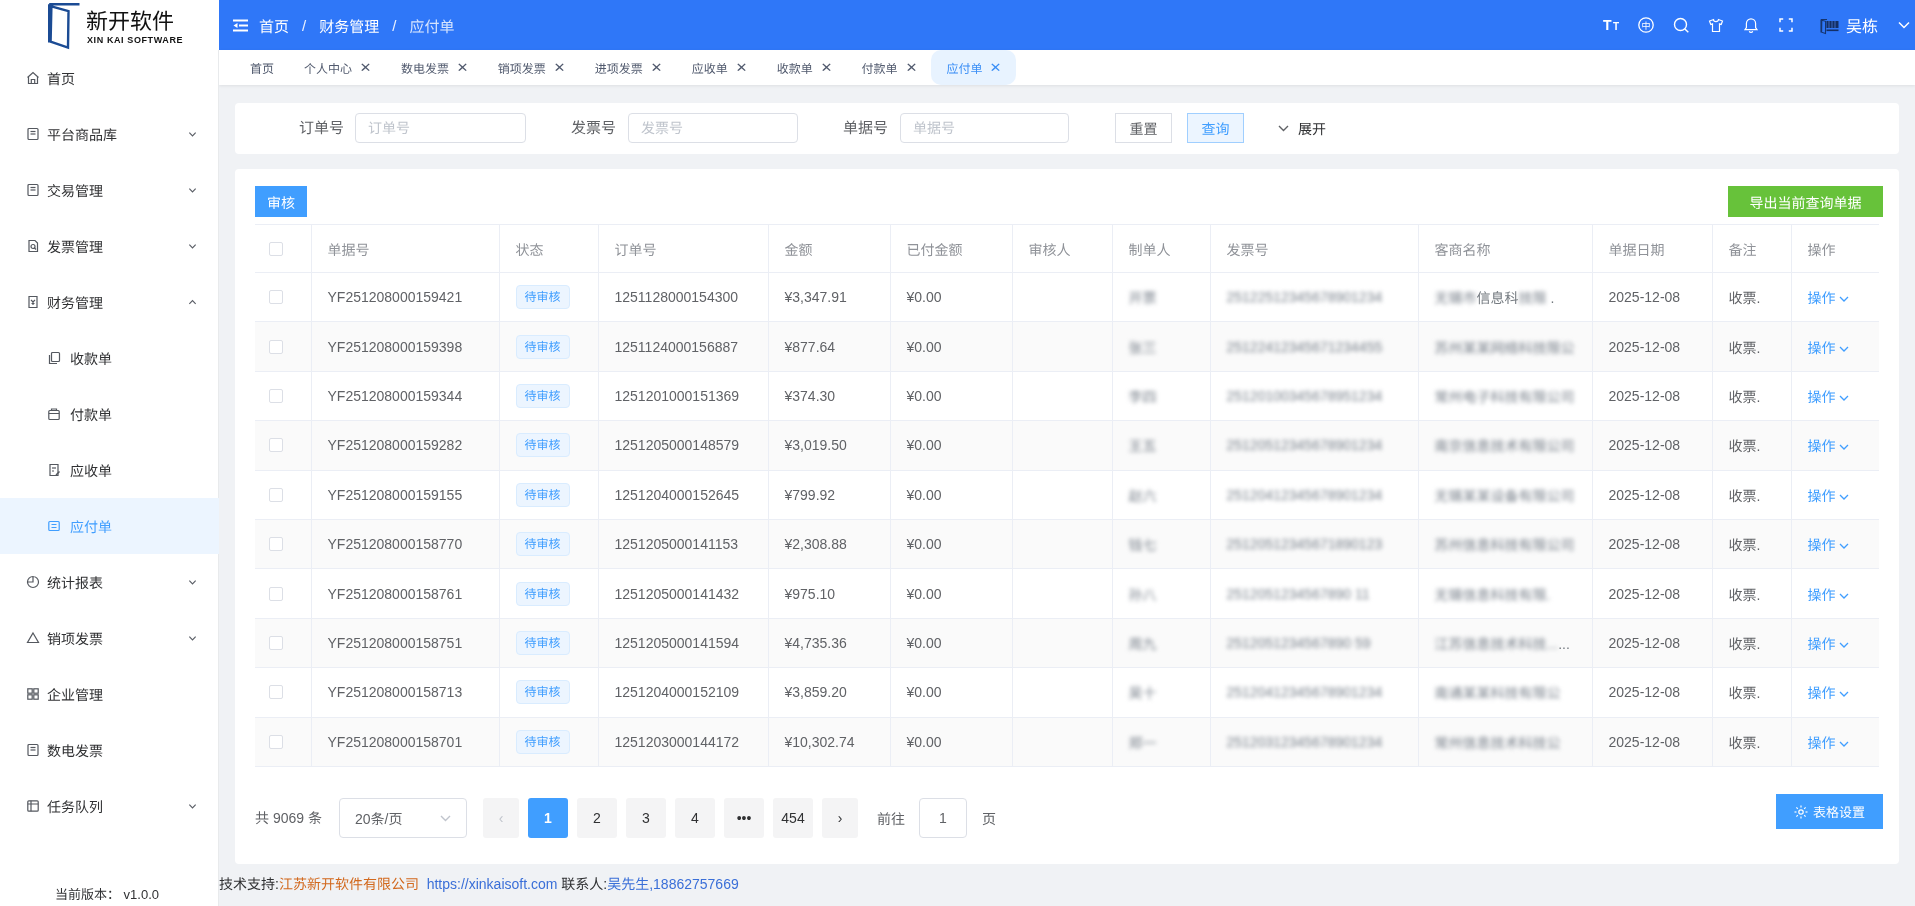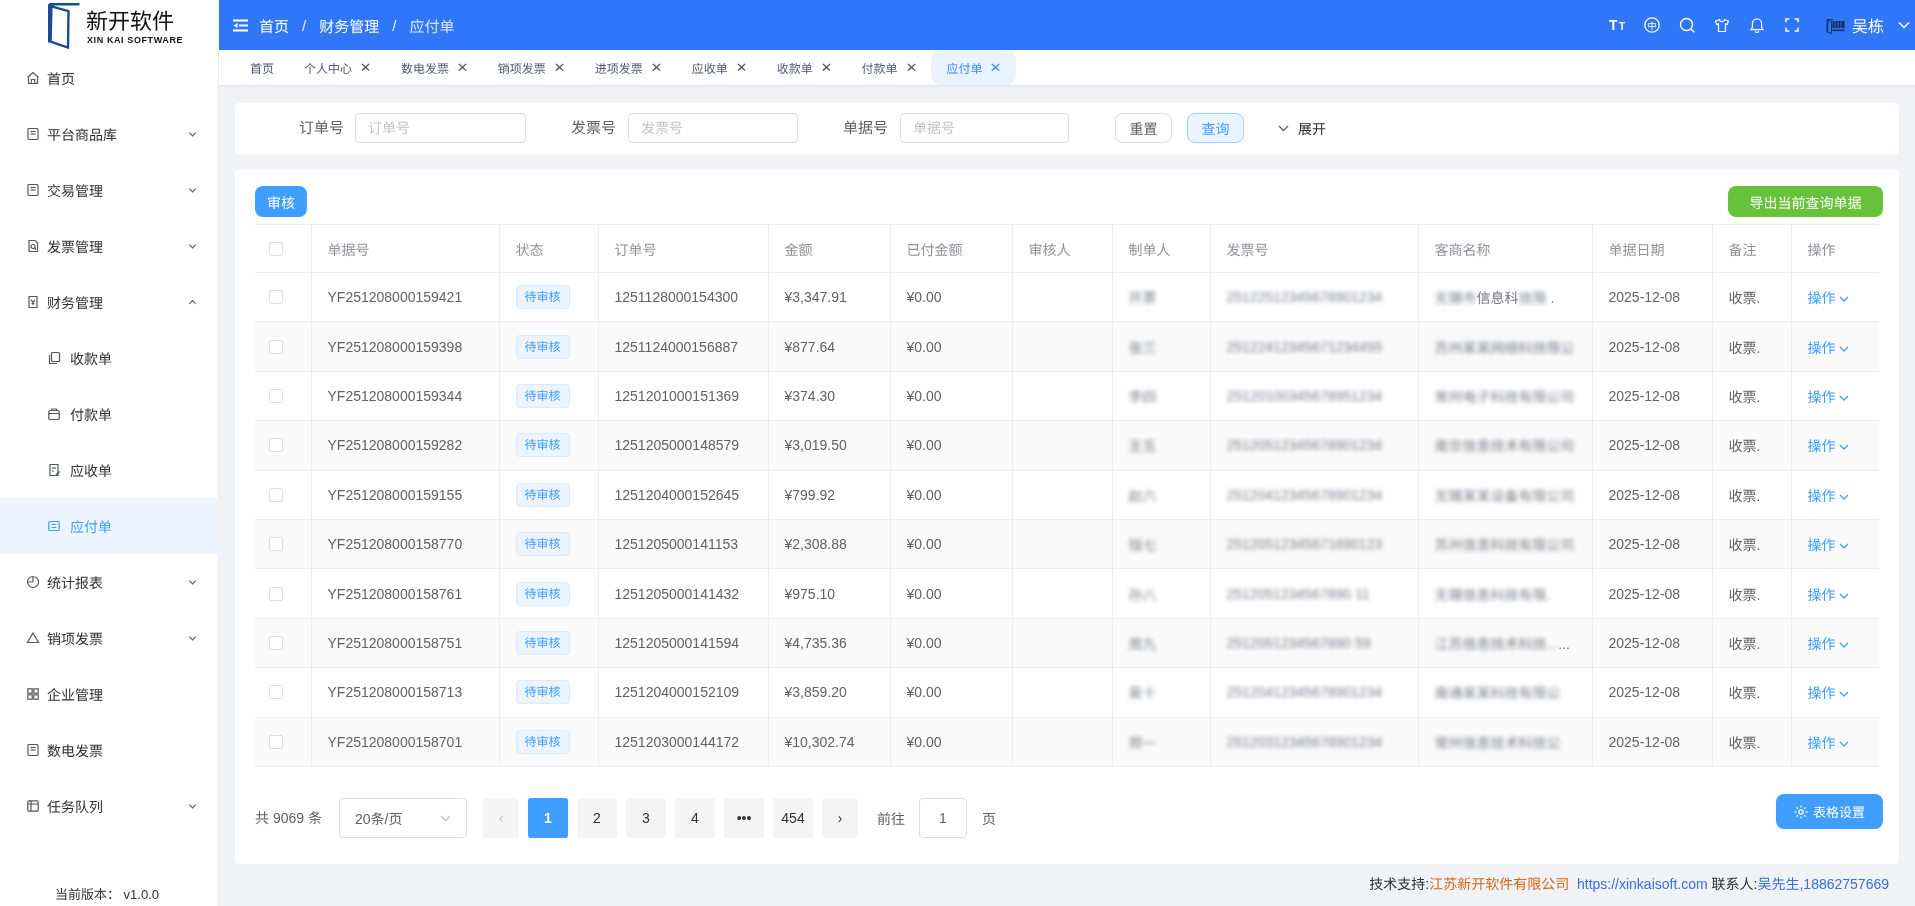--- a/index.html
+++ b/index.html
@@ -23,33 +23,33 @@
 .mi.active .tx{color:#409eff}
 .ver{position:absolute;left:55px;top:884px;font-size:13px;color:#303133;white-space:nowrap}
 
 .hd{position:absolute;left:219px;top:0;width:1696px;height:50px;background:#2f77f8;color:#fff}
 .bc{position:absolute;left:14px;top:0;height:50px;display:flex;align-items:center;color:#fff;font-size:15px}
 .bc .sep{margin:0 13px;color:rgba(255,255,255,.9)}
 .bc .cur{color:rgba(255,255,255,.8)}
 .hicons{position:absolute;right:5px;top:0;height:50px;display:flex;align-items:center}
 .hi{width:35px;height:50px;display:flex;align-items:center;justify-content:center}
 .av{width:24px;height:24px;margin:0 6px 0 12px;position:relative}
-.uname{font-size:16px;color:#fff;margin-right:14px}
+.uname{font-size:16px;color:#fff;margin-right:20px}
 
 .tabs{position:absolute;left:219px;top:50px;width:1696px;height:35px;background:#fff;box-shadow:0 1px 3px rgba(0,0,0,.08);display:flex;align-items:center;z-index:3;padding-left:16px}
 .tab{height:35px;display:flex;align-items:center;padding:0 15px;font-size:12px;color:#515a6e;white-space:nowrap}
 .tab .x{margin-left:8px;font-size:13px;color:#515a6e;transform:scale(1.1,1)}
 .tab.on{background:#e8f3ff;color:#3a8ef6;border-radius:10px}
 .tab.on .x{color:#3a8ef6}
 
 .spanel{position:absolute;left:235px;top:103px;width:1664px;height:51px;background:#fff;border-radius:4px}
 .srow{position:absolute;top:10px;left:0;width:100%;height:30px}
 .slabel{position:absolute;top:0;height:30px;line-height:30px;font-size:15px;color:#606266;text-align:right}
 .sinput{position:absolute;top:0;height:30px;border:1px solid #dcdfe6;border-radius:4px;background:#fff;line-height:28px;padding-left:12px;color:#bfc4cc;font-size:14px}
-.btn{display:inline-flex;align-items:center;justify-content:center;border-radius:8px;font-size:14px;cursor:default}
+.btn{display:inline-flex;align-items:center;justify-content:center;border-radius:0;font-size:14px;cursor:default}
 .breset{position:absolute;left:880px;top:0;width:57px;height:30px;border:1px solid #dcdfe6;color:#606266;background:#fff}
 .bquery{position:absolute;left:952px;top:0;width:57px;height:30px;border:1px solid #a0cfff;color:#409eff;background:#ecf5ff}
 .expand{position:absolute;left:1043px;top:0;height:30px;display:flex;align-items:center;color:#303133;font-size:14px}
 
 .cpanel{position:absolute;left:235px;top:169px;width:1664px;height:695px;background:#fff;border-radius:4px}
 .bsh{position:absolute;left:20px;top:17px;width:52px;height:31px;background:#409eff;color:#fff}
 .bexport{position:absolute;right:16px;top:17px;width:155px;height:31px;background:#67c23a;color:#fff}
 
 table{position:absolute;left:20px;top:55px;width:1624px;border-collapse:collapse;table-layout:fixed;font-size:14px;color:#606266}
 th,td{border:1px solid #ebeef5;font-weight:normal;text-align:left;padding:0 0 0 16px;overflow:hidden;white-space:nowrap}
@@ -67,21 +67,21 @@
 .psel{position:absolute;left:84px;top:0;width:128px;height:40px;border:1px solid #dcdfe6;border-radius:4px;display:flex;align-items:center;padding:16px 15px;color:#606266;justify-content:space-between}
 .pbtns{position:absolute;left:228px;top:0;display:flex;align-items:center}
 .pb{min-width:36px;height:40px;margin-right:9px;background:#f4f4f5;border-radius:3px;display:flex;align-items:center;justify-content:center;color:#303133;font-size:14px}
 .pb.num{min-width:40px}
 .pb.on{background:#409eff;color:#fff;font-weight:bold}
 .pb.arrow{color:#c0c4cc}
 .goto{position:absolute;left:622px;white-space:nowrap;top:0;height:40px;display:flex;align-items:center}
 .ginput{width:48px;height:40px;border:1px solid #dcdfe6;border-radius:4px;margin:0 15px 0 14px;text-align:center;line-height:38px;color:#606266}
 .btset{position:absolute;right:16px;top:625px;width:107px;height:35px;background:#409eff;color:#fff;font-size:13px}
 
-.foot{position:absolute;left:219px;top:873px;padding-right:26px;width:1696px;text-align:right;font-size:14px;color:#303133}
+.foot{position:absolute;left:219px;top:873px;padding-right:26px;width:1696px;text-align:left;font-size:14px;color:#303133}
 .foot .org{color:#d2691e}
 .foot a{color:#3a6fd8;text-decoration:none}
 svg{display:block}
 </style>
 </head>
 <body>
 
 <div class="sidebar">
   <div class="logo">
     <svg width="36" height="48" viewBox="0 0 36 48">

